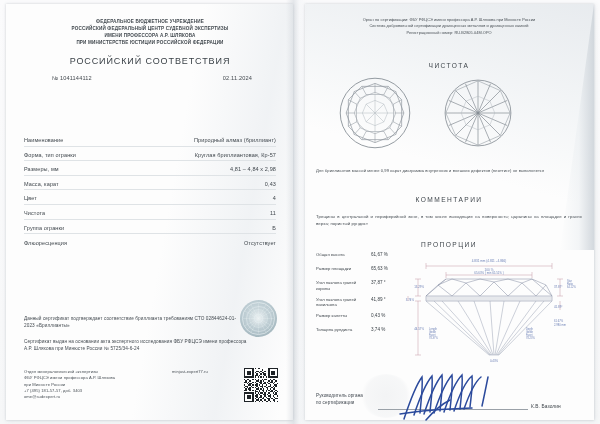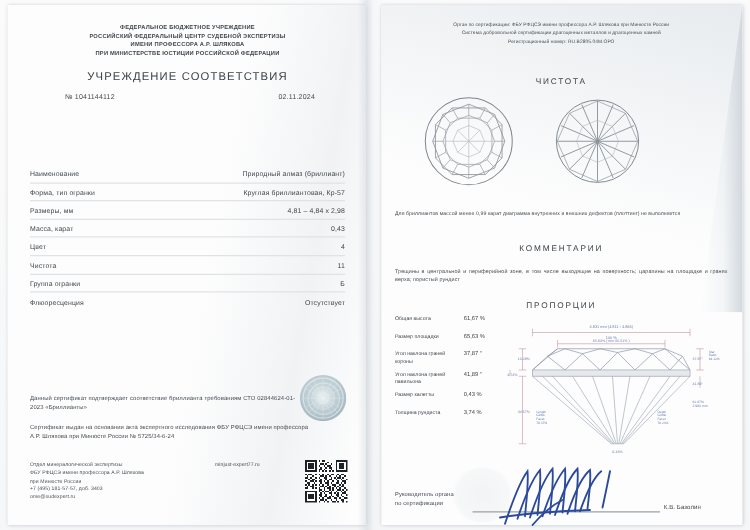--- a/index.html
+++ b/index.html
@@ -164,21 +164,21 @@
 
   <div id="page-left" class="page">
 
     <div class="t" id="org-block">
       <div>ФЕДЕРАЛЬНОЕ БЮДЖЕТНОЕ УЧРЕЖДЕНИЕ</div>
       <div>РОССИЙСКИЙ ФЕДЕРАЛЬНЫЙ ЦЕНТР СУДЕБНОЙ ЭКСПЕРТИЗЫ</div>
       <div>ИМЕНИ ПРОФЕССОРА А.Р. ШЛЯКОВА</div>
       <div>ПРИ МИНИСТЕРСТВЕ ЮСТИЦИИ РОССИЙСКОЙ ФЕДЕРАЦИИ</div>
     </div>
 
-    <div class="t" id="cert-title">УЧРЕЖДЕНИЕ СООТВЕТСТВИЯ</div>
+    <div class="t" id="cert-title">РОССИЙСКИЙ СООТВЕТСТВИЯ</div>
 
     <div class="t" id="cert-meta">
       <span>№ 1041144112</span>
       <span>02.11.2024</span>
     </div>
 
     <div id="spec-table">
       <div class="spec-row">
         <div class="spec-label">Наименование</div>
         <div class="spec-value">Природный алмаз (бриллиант)</div>

